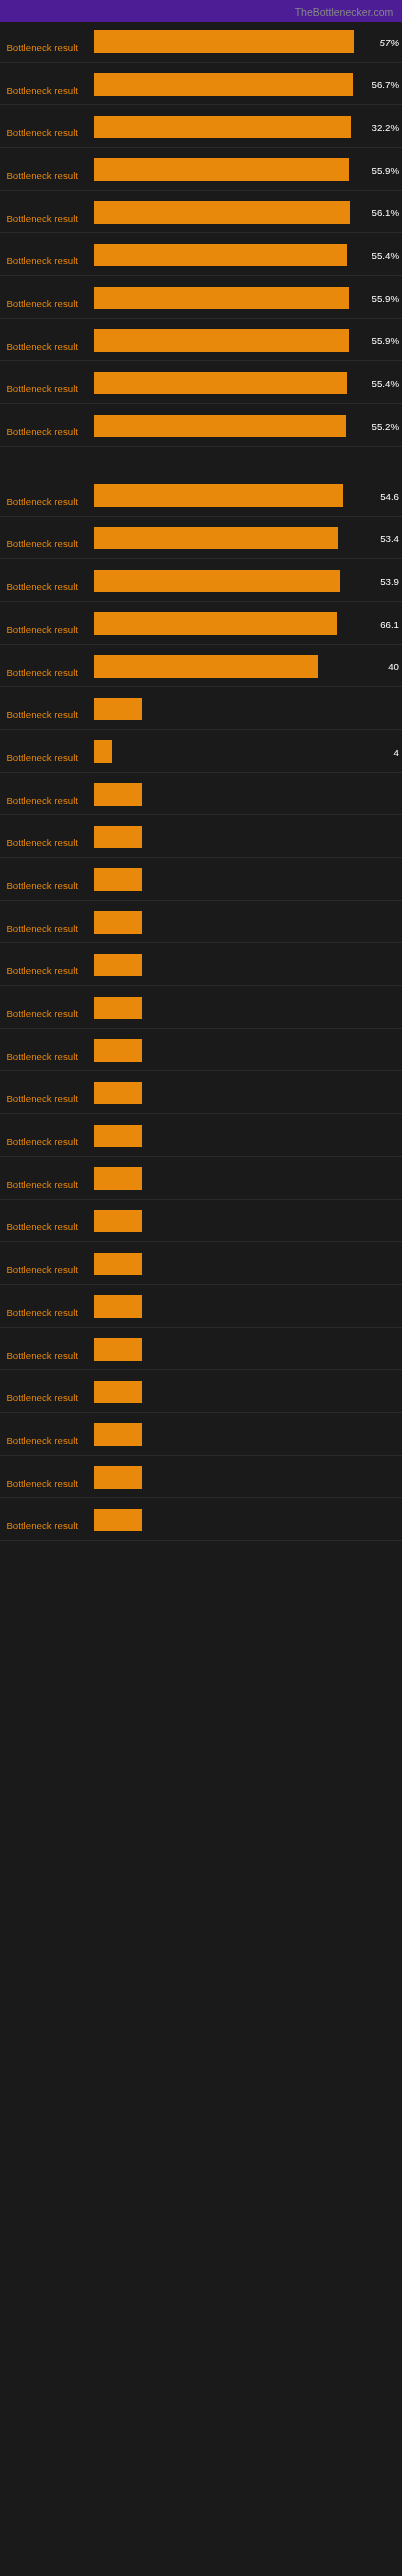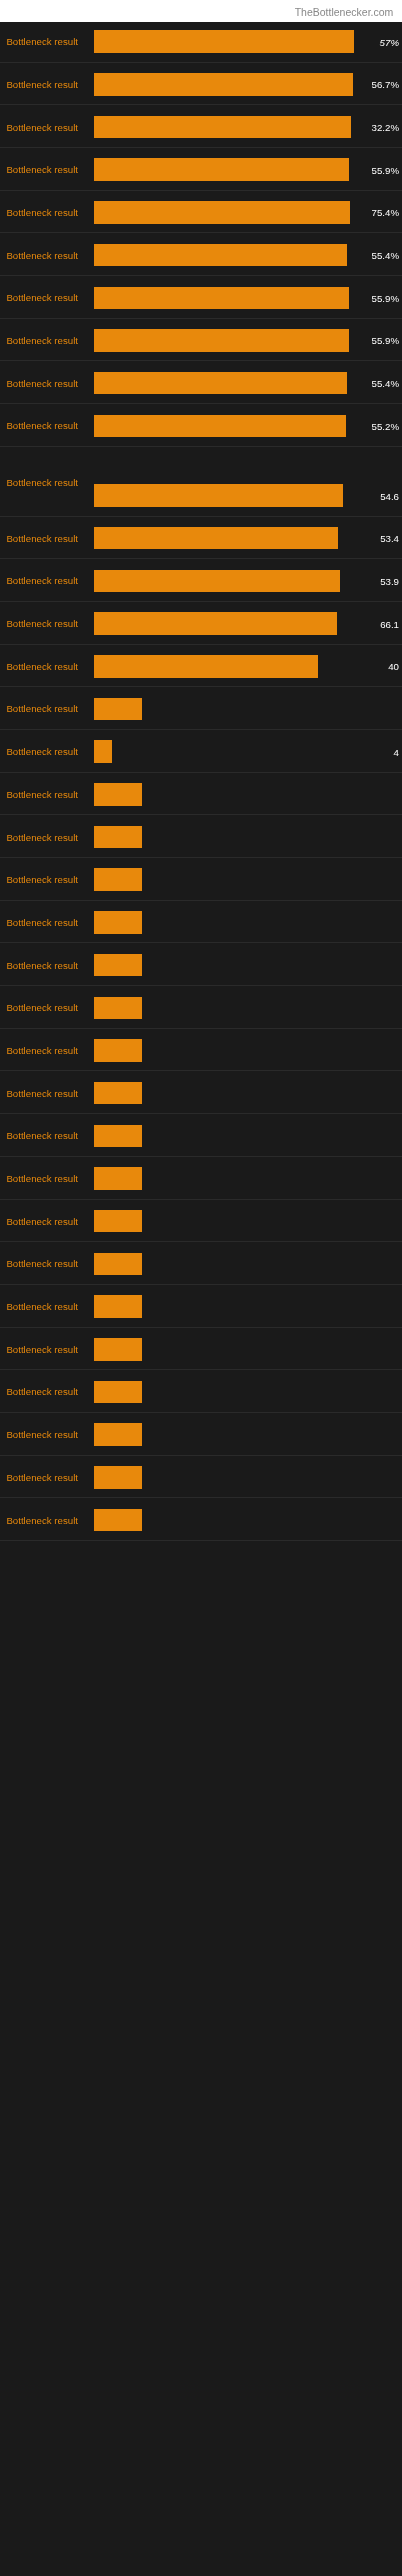--- a/index.html
+++ b/index.html
@@ -7,21 +7,21 @@
       background: #1a1a1a;
       font-family: Arial, sans-serif;
       width: 403px;
       min-height: 2576px;
     }
     .header {
       text-align: right;
       padding: 6.4px 9.7px 3.2px 0;
       color: #888;
       font-size: 10.5px;
-      background: #ffffff;
+      background: #4c1d95;
     }
     .bar-container {
       display: flex;
       align-items: center;
       margin: 0 0 1.6px 0;
       padding: 4.8px 0 4.8px 0;
       border-bottom: 0.8px solid #2a2a2a;
     }
     .bar-label {
       color: #e8890c;
@@ -48,21 +48,21 @@
       position: absolute;
       right: -36px;
       top: 50%;
       transform: translateY(-50%);
       color: #fff;
       font-size: 9.7px;
       white-space: nowrap;
     }
     .bar-row {
       display: flex;
-      align-items: center;
+      align-items: flex-end;
       width: 100%;
       padding: 4px 40px 4px 3.2px;
       position: relative;
     }
   </style>
 </head>
 <body>
 
 <div class="header">
   <span>TheBottlenecker.com</span>
@@ -103,21 +103,21 @@
         <div class="bar-fill" style="width:255px;"></div>
         <span class="bar-value">55.9%</span>
       </div>
     </div>
   </div>
     <div class="bar-container">
     <div class="bar-row">
       <span class="bar-label">Bottleneck result</span>
       <div class="bar-track" style="width:274px;">
         <div class="bar-fill" style="width:256px;"></div>
-        <span class="bar-value">75.4%</span>
+        <span class="bar-value">56.1%</span>
       </div>
     </div>
   </div>
     <div class="bar-container">
     <div class="bar-row">
       <span class="bar-label">Bottleneck result</span>
       <div class="bar-track" style="width:274px;">
         <div class="bar-fill" style="width:253px;"></div>
         <span class="bar-value">55.4%</span>
       </div>

